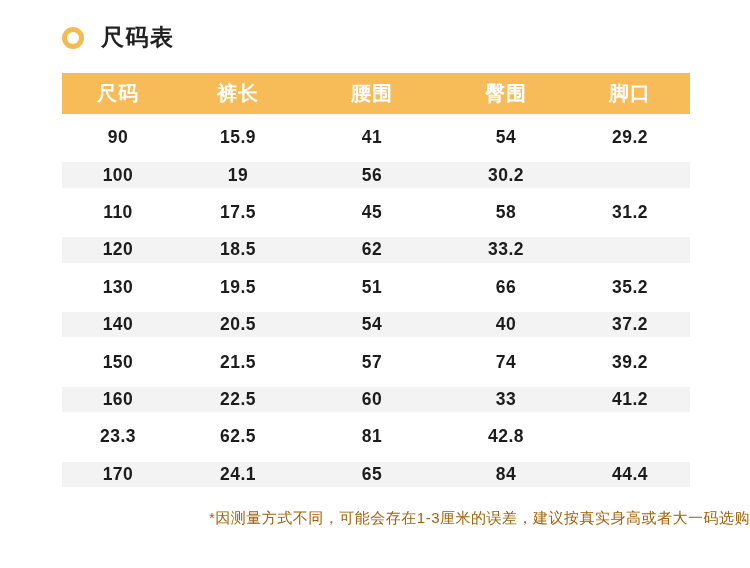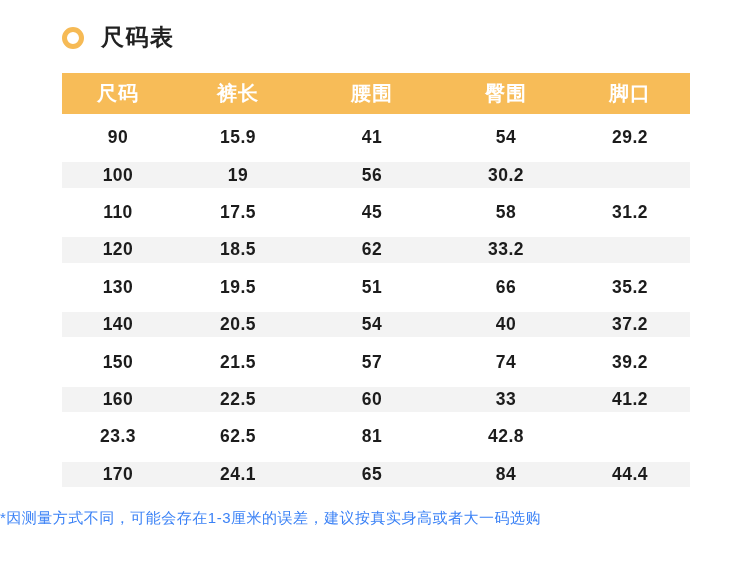--- a/index.html
+++ b/index.html
@@ -72,23 +72,23 @@
   }
   .td {
     text-align: center;
     font-size: 17.5px;
     font-weight: 700;
     color: #1c1c1c;
     letter-spacing: 0.5px;
   }
   .footnote {
     margin-top: 16px;
-    text-align: left;
+    text-align: right;
     font-size: 15px;
-    color: #3b82f6;
+    color: #a16207;
     letter-spacing: 0.5px;
   }
 </style>
 </head>
 <body>
 
 <div class="page">
 
   <div class="section-header">
     <span class="ring"></span>

